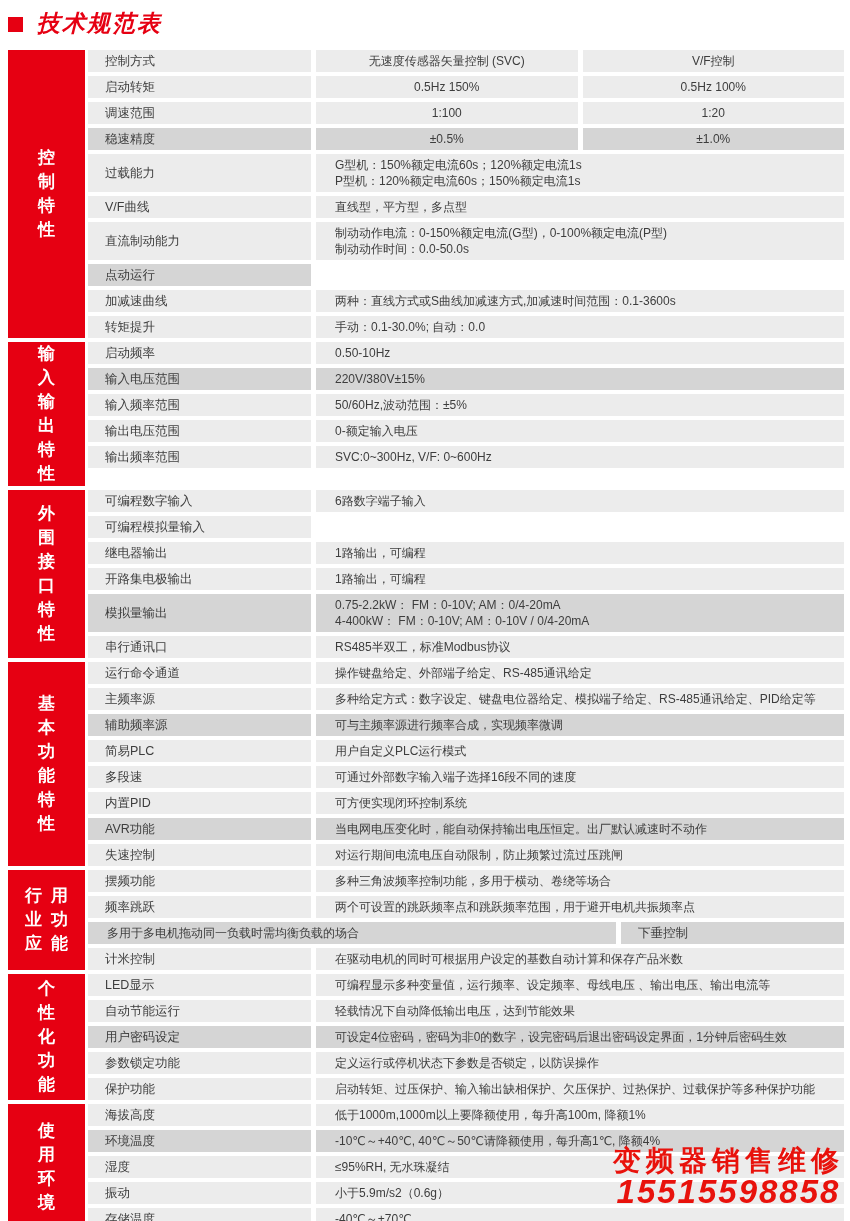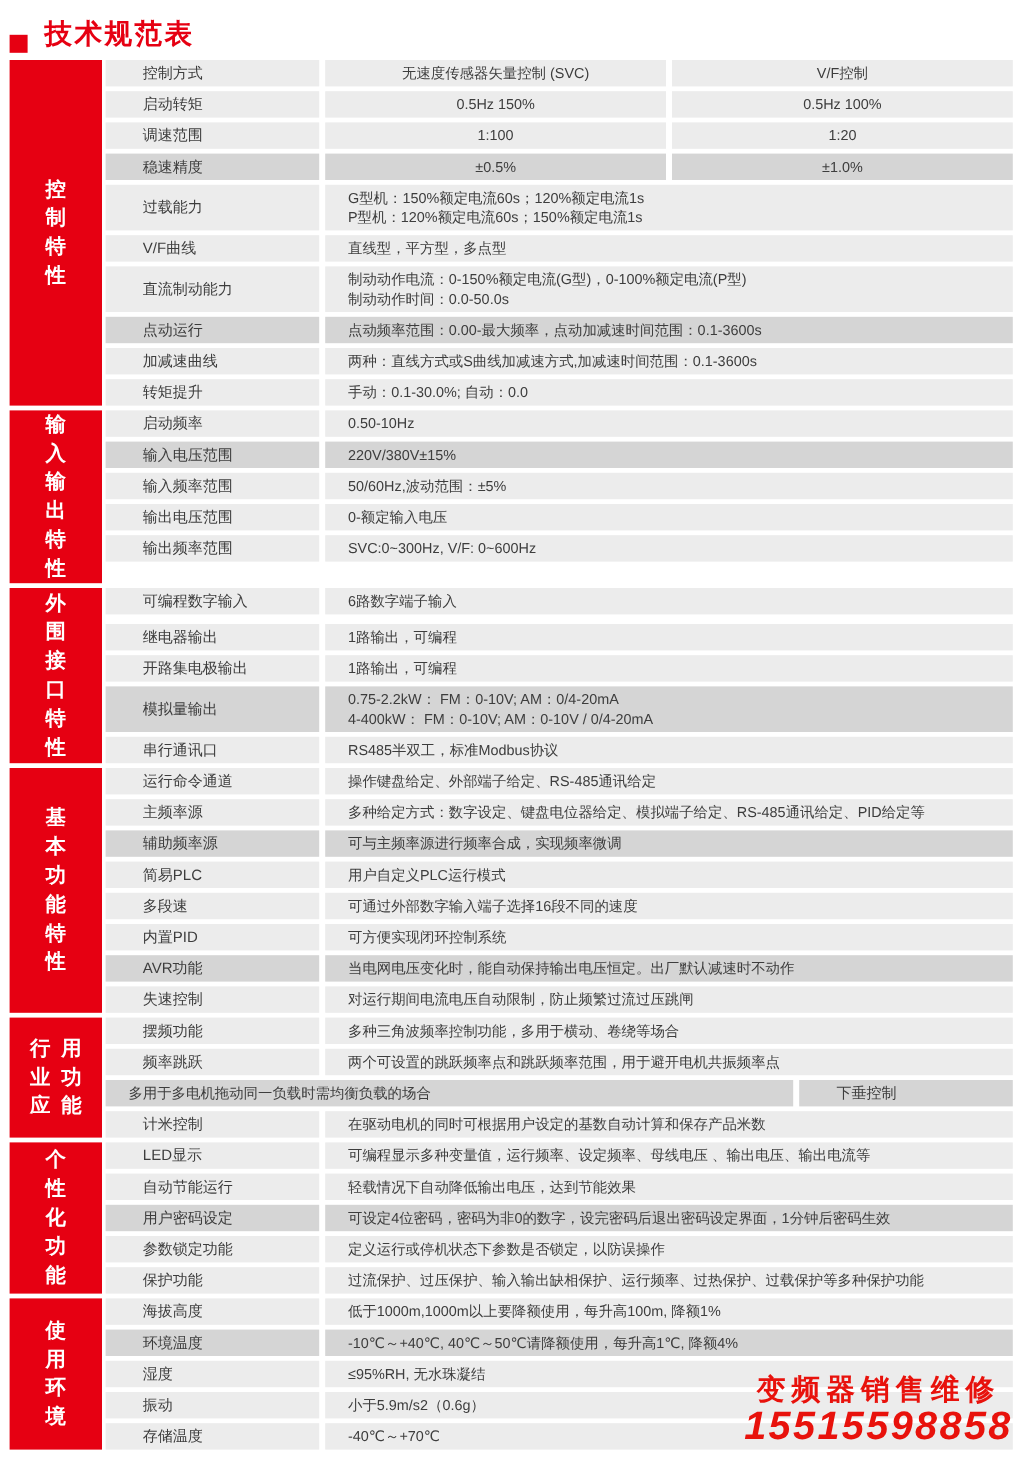--- a/index.html
+++ b/index.html
@@ -1,37 +1,37 @@
 <!DOCTYPE html>
 <html lang="zh" style="--red: #e60012; --rowbg: #ececec; --rowdark: #d5d5d5; --wm: #e8120c;"><head>
 <meta charset="utf-8">
 <style>
   html,body{margin:0;padding:0;background:#fff;}
   body{width:850px;height:1221px;position:relative;overflow:hidden;
        font-family:"Liberation Sans","DejaVu Sans",sans-serif;}
-  .header{display:flex;align-items:flex-end;height:44px;padding-left:8px;}
+  .header{display:flex;align-items:center;height:44px;padding-left:8px;font-style:italic;}
   .bullet{width:15px;height:15px;background:var(--red);display:inline-block;margin-right:14px;margin-top:4px;}
   .title{color:var(--red);font-size:23px;font-weight:bold;letter-spacing:2px;margin-top:2px;}
   .table{position:absolute;left:8px;right:6px;top:50px;}
   .section{display:flex;gap:3px;margin-bottom:4px;}
   .side{width:77px;background:var(--red);color:#fff;display:flex;align-items:center;justify-content:center;flex-shrink:0;}
   .side .vcol{display:flex;flex-direction:column;align-items:center;}
   .side .vchar{font-size:17px;font-weight:bold;line-height:24px;}
   .side .twocol{display:flex;gap:9px;}
   .rows{flex:1;display:flex;flex-direction:column;gap:4px;}
   .row{display:flex;gap:5px;}
   .cell{background:var(--rowbg);min-height:22px;display:flex;flex-direction:column;justify-content:center;
         color:#3d3d3d;font-size:12px;line-height:16px;}
   .row.dark .cell{background:var(--rowdark);}
-  .cell.lab{width:178px;flex-shrink:0;padding-left:31px;box-sizing:border-box;font-size:12.5px;}
+  .cell.lab{width:223px;flex-shrink:0;padding-left:17px;box-sizing:border-box;font-size:12.5px;}
   .cell.val{flex:1;padding:3px 8px 3px 19px;box-sizing:border-box;text-align:left;}
   .cell.val.center{align-items:center;text-align:center;padding-left:8px;}
   .watermark{position:absolute;right:6px;top:1146px;text-align:center;color:var(--wm);font-weight:bold;
              line-height:1.05;z-index:5;}
-  .watermark .wm1{font-size:24px;letter-spacing:5px;}
+  .watermark .wm1{font-size:28px;letter-spacing:5px;}
   .watermark .wm2{font-size:33px;letter-spacing:2px;font-style:italic;}
 </style>
 </head>
 <body>
 
 <div class="header">
   <span class="bullet"></span>
   <span class="title">技术规范表</span>
 </div>
 
@@ -115,23 +115,20 @@
           </div>
           <div class="cell val">
             <div>制动动作电流：0-150%额定电流(G型)，0-100%额定电流(P型)</div>
             <div>制动动作时间：0.0-50.0s</div>
           </div>
         </div>
         <div class="row dark">
           <div class="cell lab">
             <div>点动运行</div>
           </div>
-          <div class="cell val">
-            <div>点动频率范围：0.00-最大频率，点动加减速时间范围：0.1-3600s</div>
-          </div>
         </div>
         <div class="row">
           <div class="cell lab">
             <div>加减速曲线</div>
           </div>
           <div class="cell val">
             <div>两种：直线方式或S曲线加减速方式,加减速时间范围：0.1-3600s</div>
           </div>
         </div>
         <div class="row">
@@ -216,20 +213,23 @@
       <div class="rows">
         <div class="row">
           <div class="cell lab">
             <div>可编程数字输入</div>
           </div>
           <div class="cell val">
             <div>6路数字端子输入</div>
           </div>
         </div>
         <div class="row">
+          <div class="cell lab">
+            <div>可编程模拟量输入</div>
+          </div>
         </div>
         <div class="row">
           <div class="cell lab">
             <div>继电器输出</div>
           </div>
           <div class="cell val">
             <div>1路输出，可编程</div>
           </div>
         </div>
         <div class="row">
@@ -432,21 +432,21 @@
           </div>
           <div class="cell val">
             <div>定义运行或停机状态下参数是否锁定，以防误操作</div>
           </div>
         </div>
         <div class="row">
           <div class="cell lab">
             <div>保护功能</div>
           </div>
           <div class="cell val">
-            <div>过流保护、过压保护、输入输出缺相保护、运行频率、过热保护、过载保护等多种保护功能</div>
+            <div>启动转矩、过压保护、输入输出缺相保护、欠压保护、过热保护、过载保护等多种保护功能</div>
           </div>
         </div>
       </div>
     </div>
     <div class="section">
       <div class="side">
         <div>
           <div class="vcol">
             <div class="vchar">使</div>
             <div class="vchar">用</div>

